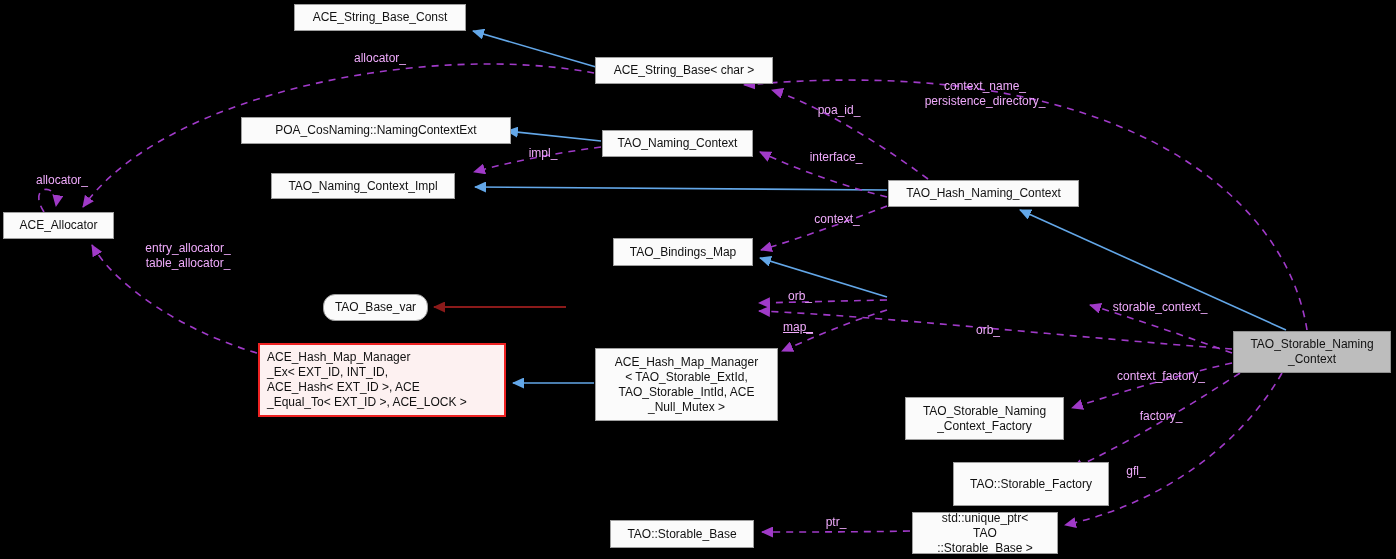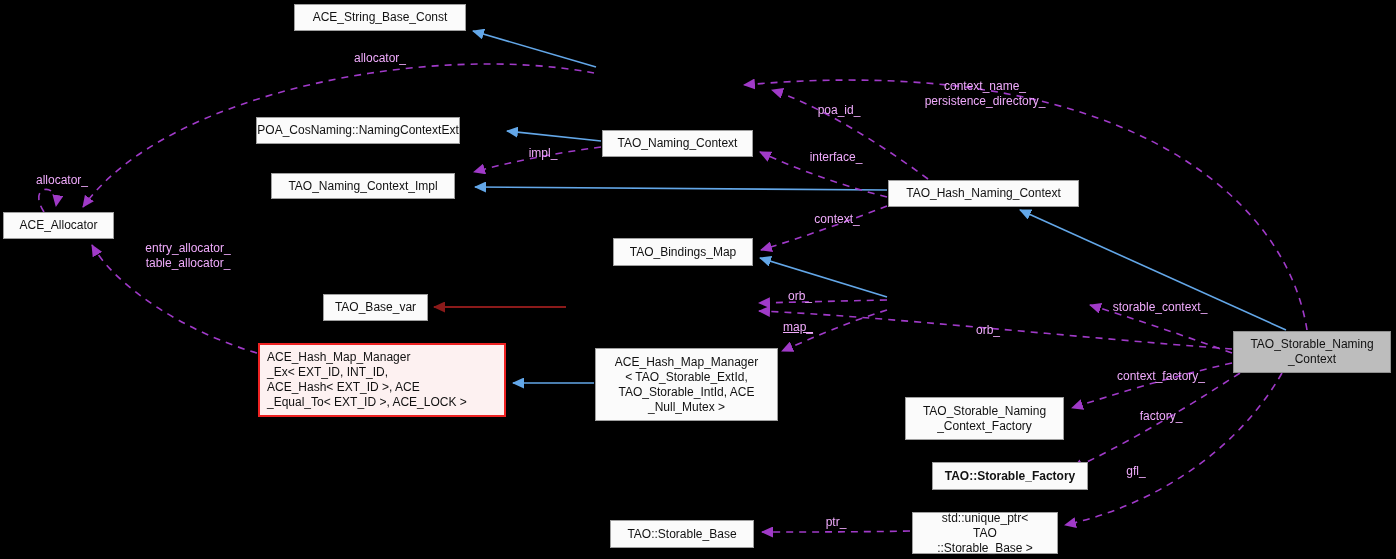--- a/index.html
+++ b/index.html
@@ -90,40 +90,41 @@
     <path class="usage" marker-end="url(#ap)" d="M 1232,349 C 1080,338 880,316 759,311"></path>
     <path class="usage" marker-end="url(#ap)" d="M 1232,353 C 1185,336 1132,318 1090,305"></path>
     <path class="usage" marker-end="url(#ap)" d="M 1307,330 C 1285,190 1110,52 744,85"></path>
     <path class="usage" marker-end="url(#ap)" d="M 1232,363 C 1170,377 1118,393 1072,408"></path>
     <path class="usage" marker-end="url(#ap)" d="M 1240,373 C 1180,412 1122,446 1072,469"></path>
     <path class="usage" marker-end="url(#ap)" d="M 1282,373 C 1235,455 1148,507 1065,525"></path>
     <path class="usage" marker-end="url(#ap)" d="M 910,531 C 860,532 812,532 762,532"></path>
   </svg>
 
   <div class="node" style="left:294px; top:4px;   width:172px; height:27px;">ACE_String_Base_Const</div>
-  <div class="node" style="left:256px; top:117px; width:204px; height:27px;">POA_CosNaming::NamingContextExt</div>
+  <div class="node" style="left:595px; top:57px;  width:178px; height:27px;">ACE_String_Base&lt; char &gt;</div>
+  <div class="node" style="left:241px; top:117px; width:270px; height:27px;">POA_CosNaming::NamingContextExt</div>
   <div class="node" style="left:602px; top:130px; width:151px; height:27px;">TAO_Naming_Context</div>
   <div class="node" style="left:271px; top:173px; width:184px; height:26px;">TAO_Naming_Context_Impl</div>
   <div class="node" style="left:888px; top:180px; width:191px; height:27px;">TAO_Hash_Naming_Context</div>
   <div class="node" style="left:3px;   top:212px; width:111px; height:27px;">ACE_Allocator</div>
   <div class="node" style="left:613px; top:238px; width:140px; height:28px;">TAO_Bindings_Map</div>
-  <div class="node" style="left:323px; top:294px; width:105px; height:27px;">TAO_Base_var</div>
+  <div class="node" style="left:323px; top:294px; width:105px; height:27px;border-radius:12px;">TAO_Base_var</div>
   <div class="node hot" style="left:258px; top:343px; width:248px; height:74px;">ACE_Hash_Map_Manager
 _Ex&lt; EXT_ID, INT_ID,
  ACE_Hash&lt; EXT_ID &gt;, ACE
 _Equal_To&lt; EXT_ID &gt;, ACE_LOCK &gt;</div>
   <div class="node" style="left:595px; top:348px; width:183px; height:73px;">ACE_Hash_Map_Manager
 &lt; TAO_Storable_ExtId,
  TAO_Storable_IntId, ACE
 _Null_Mutex &gt;</div>
   <div class="node current" style="left:1233px; top:331px; width:158px; height:42px;">TAO_Storable_Naming
 _Context</div>
   <div class="node" style="left:905px; top:397px; width:159px; height:43px;">TAO_Storable_Naming
 _Context_Factory</div>
-  <div class="node" style="left:932px; top:462px; width:156px; height:28px;font-weight:bold;">TAO::Storable_Factory</div>
+  <div class="node" style="left:953px; top:462px; width:156px; height:44px;">TAO::Storable_Factory</div>
   <div class="node" style="left:912px; top:512px; width:146px; height:42px;">std::unique_ptr&lt; TAO
 ::Storable_Base &gt;</div>
   <div class="node" style="left:610px; top:520px; width:144px; height:28px;">TAO::Storable_Base</div>
 
   <div class="edge-label" style="left:340px;  top:51px;  width:80px;">allocator_</div>
   <div class="edge-label" style="left:895px;  top:79px;  width:180px;">context_name_
 persistence_directory_</div>
   <div class="edge-label" style="left:807px;  top:103px; width:64px;">poa_id_</div>
   <div class="edge-label" style="left:800px;  top:150px; width:72px;">interface_</div>
   <div class="edge-label" style="left:522px;  top:146px; width:42px;">impl_</div>

